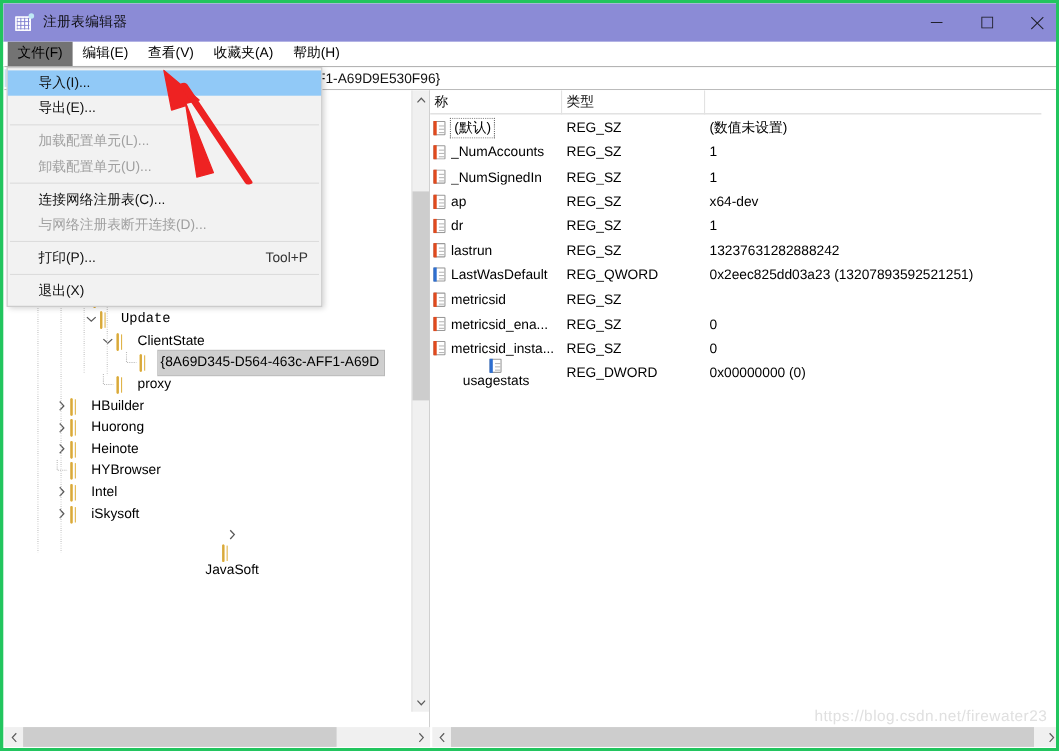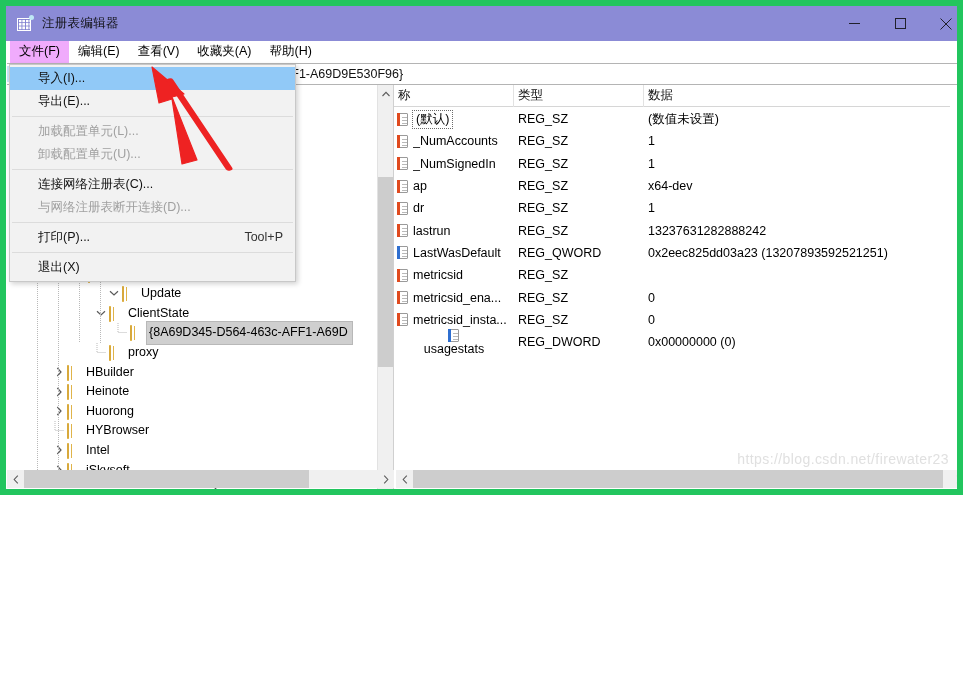--- a/index.html
+++ b/index.html
@@ -5,23 +5,23 @@
   * { box-sizing: border-box; }
   html, body {
     margin: 0; padding: 0;
     width: 963px; height: 683px;
     overflow: hidden;
     font-family: "Liberation Sans", "DejaVu Sans", sans-serif;
     background: #ffffff;
   }
   #app {
     position: relative;
-    width: 963px; height: 495px;
-    background: #ffffff;
-    border: 6px solid #22c55e;
+    width: 963px; height: 683px;
+    background: #ffffff;
+    border: 3px solid #22c55e;
     overflow: hidden;
   }
 
   
   .titlebar {
     position: absolute; left: 0; top: 0;
     width: 963px; height: 35px;
     background: #8b8bd6;
     display: flex; align-items: center;
   }
@@ -70,21 +70,21 @@
     display: flex; align-items: center;
     font-size: 12.5px; color: #000;
     border-bottom: 1px solid #ffffff;
   }
   .menu-item {
     padding: 3px 9px 4px 9px;
     white-space: nowrap;
     line-height: 15px;
   }
   .menu-item:first-child { margin-left: 4px; }
-  .menu-item.active { background: #f0abfc; }
+  .menu-item.active { background: #737373; }
 
   
   .addressbar {
     position: absolute; left: 1px; top: 57px;
     width: 960px; height: 22px;
     background: #ffffff;
     border: 1px solid #b4b4b4;
     border-left: none; border-right: none;
     display: flex; align-items: center;
     font-size: 12.5px; color: #111;
@@ -433,21 +433,21 @@
           </div>
           <div class="tnode" style="padding-left: 65px;">
             <span class="twist">
               <svg width="7" height="10" viewBox="0 0 7 10">
                 <path d="M1.3 1 L5 5 L1.3 9" fill="none" stroke="currentColor" stroke-width="1.2"></path>
               </svg>
             </span>
             <span class="folder"><span class="folder-shape"></span></span>
             <span class="label">Software Removal Tool</span>
           </div>
-          <div class="tnode" style="padding-left: 99px;">
+          <div class="tnode" style="padding-left: 71px; font-family: Liberation Mono, monospace;">
             <span class="twist">
               <svg width="10" height="7" viewBox="0 0 10 7">
                 <path d="M1 1.3 L5 5 L9 1.3" fill="none" stroke="currentColor" stroke-width="1.2"></path>
               </svg>
             </span>
             <span class="folder"><span class="folder-shape"></span></span>
             <span class="label">Update</span>
           </div>
           <div class="tnode" style="padding-left: 86px;">
             <span class="twist">
@@ -485,30 +485,30 @@
             <span class="folder"><span class="folder-shape"></span></span>
             <span class="label">HBuilder</span>
           </div>
           <div class="tnode" style="padding-left: 44px;">
             <span class="twist">
               <svg width="7" height="10" viewBox="0 0 7 10">
                 <path d="M1.3 1 L5 5 L1.3 9" fill="none" stroke="currentColor" stroke-width="1.2"></path>
               </svg>
             </span>
             <span class="folder"><span class="folder-shape"></span></span>
+            <span class="label">Huorong</span>
+          </div>
+          <div class="tnode" style="padding-left: 44px;">
+            <span class="twist">
+              <svg width="7" height="10" viewBox="0 0 7 10">
+                <path d="M1.3 1 L5 5 L1.3 9" fill="none" stroke="currentColor" stroke-width="1.2"></path>
+              </svg>
+            </span>
+            <span class="folder"><span class="folder-shape"></span></span>
             <span class="label">Heinote</span>
-          </div>
-          <div class="tnode" style="padding-left: 44px;">
-            <span class="twist">
-              <svg width="7" height="10" viewBox="0 0 7 10">
-                <path d="M1.3 1 L5 5 L1.3 9" fill="none" stroke="currentColor" stroke-width="1.2"></path>
-              </svg>
-            </span>
-            <span class="folder"><span class="folder-shape"></span></span>
-            <span class="label">Huorong</span>
           </div>
           <div class="tnode" style="padding-left: 44px;">
             <span class="twist">
               <svg width="12" height="19" viewBox="0 0 12 19">
                 <path d="M2 0 L2 9.5 L11 9.5" fill="none" stroke="#b9b9b9" stroke-width="1" stroke-dasharray="1 1"></path>
               </svg>
             </span>
             <span class="folder"><span class="folder-shape"></span></span>
             <span class="label">HYBrowser</span>
           </div>
@@ -557,21 +557,20 @@
               <path d="M0.5 1 L4 4.7 L7.5 1" fill="none" stroke="currentColor" stroke-width="1.1"></path>
             </svg>
         </div>
       </div>
     </div>
 
     <div class="pane-values">
       <div class="vheader">
         <div class="hcell" style="width:120px;">称</div>
         <div class="hcell" style="width:130px;">类型</div>
-        <div class="hcell" style="width:306px;border-right:none;">数据</div>
       </div>
       <div id="values-root" style="position:absolute;left:0;top:23px;width:556px;">
           <div class="vrow default-row">
             <div class="vname" style="width: 120px;">
               <span class="regicon"></span>
               <span class="vname-text">(默认)</span>
             </div>
             <div class="vtype" style="width: 130px;">REG_SZ</div>
             <div class="vdata" style="width: 306px;">(数值未设置)</div>
           </div>

